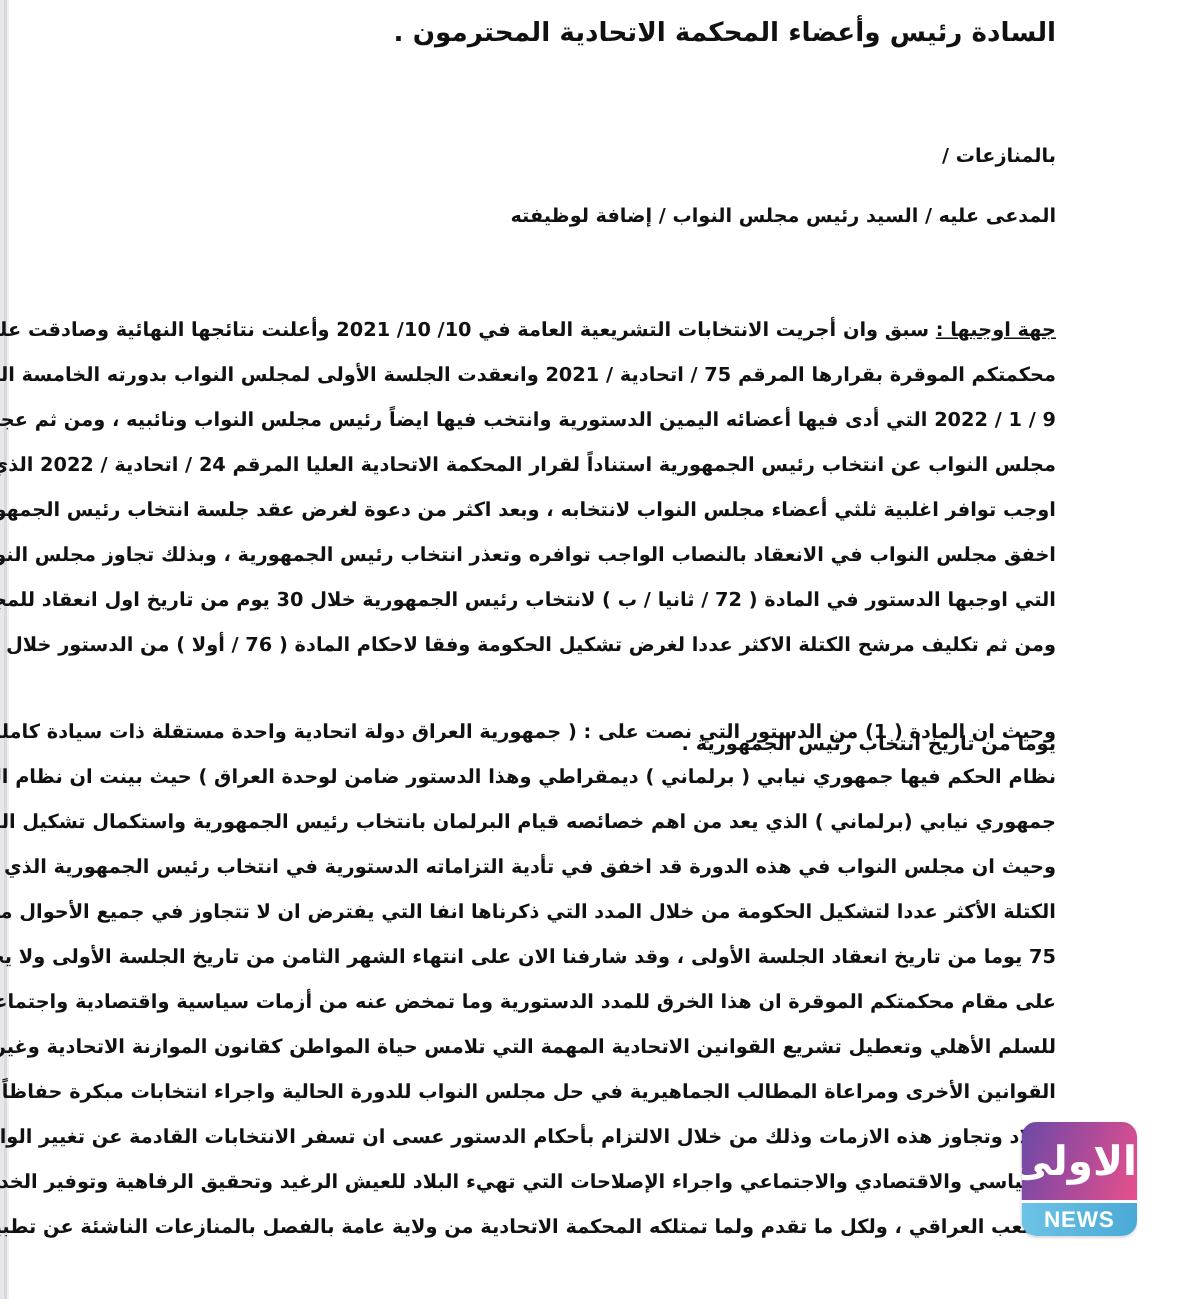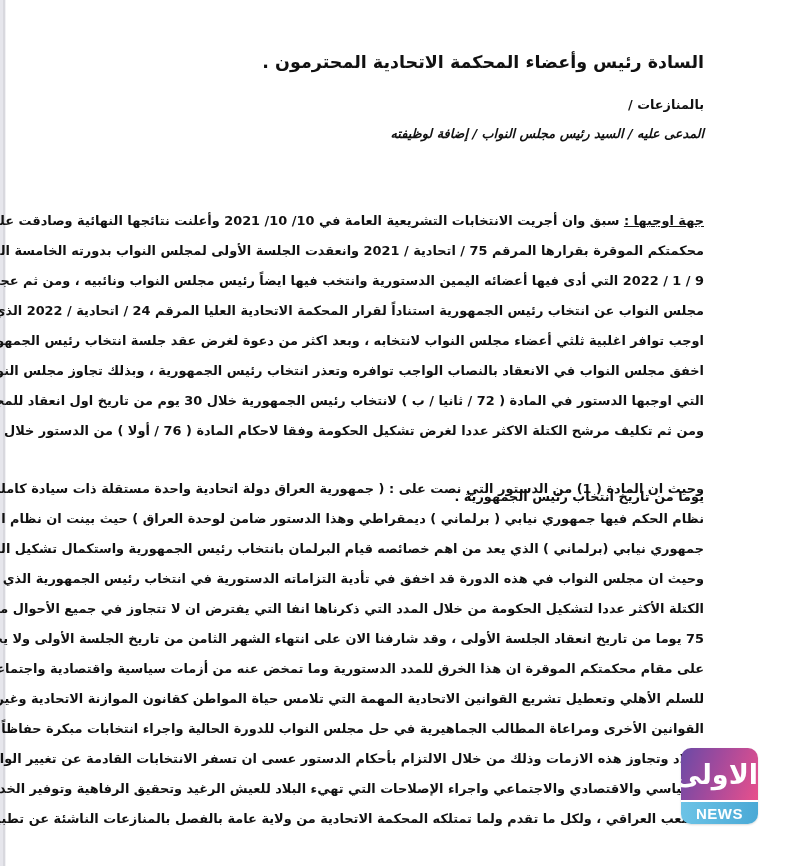--- a/index.html
+++ b/index.html
@@ -12,27 +12,27 @@
   .edge {
     position: absolute; left: 0; top: 0; bottom: 0; width: 6px;
     background: linear-gradient(to right, #e6e6ec 0, #e6e6ec 3px, #d8d8de 3px, #d8d8de 5px, #f1f1f4 5px);
   }
   .page {
     position: absolute; left: 92px; top: 0; width: 612px; height: 866px;
     direction: rtl; text-align: right;
   }
   .title {
     position: absolute; top: 12px; right: 0;
-    font-size: 17.5px; font-weight: bold; white-space: nowrap; letter-spacing: 0.2px; margin-top: 40px;
+    font-size: 17.5px; font-weight: bold; white-space: nowrap; letter-spacing: 0.2px;
   }
   .line {
     position: absolute; right: 0; font-size: 12.8px; font-weight: bold; white-space: nowrap;
   }
   .plaintiff { top: 97px; }
-  .defendant { top: 126px; font-style: italic; }
+  .defendant { top: 137px; }
   .para {
     position: absolute; right: 0; width: 612px;
     font-size: 12.9px; font-weight: bold; line-height: 30px;
     text-align: justify; text-align-last: right;
   }
   .para .l { display: block; height: 30px; white-space: nowrap; overflow: visible;
     text-align: justify; text-align-last: justify; }
   .para .l.last { text-align-last: right; margin-top: 36px; }
   .p1 { top: 206px; }
   .p2 { top: 474px; }

